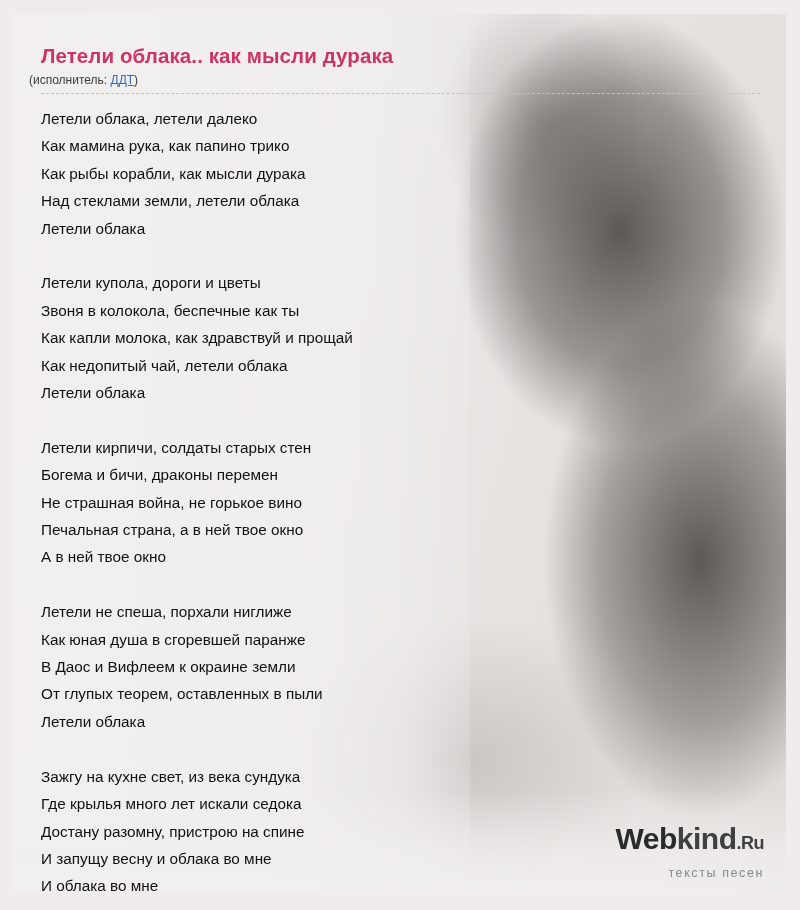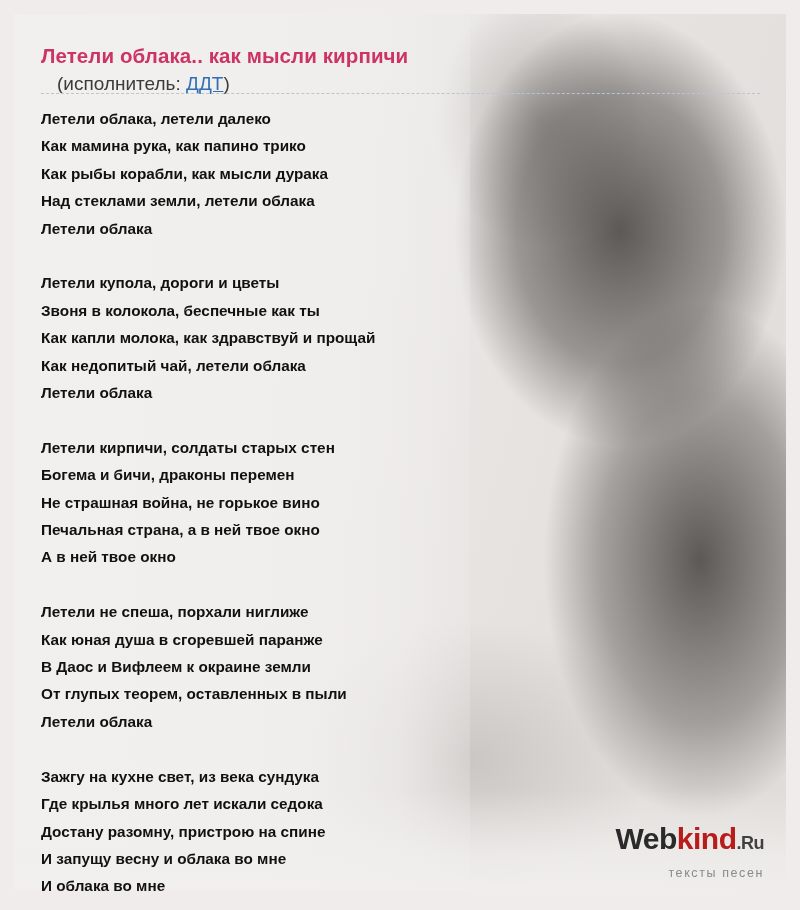--- a/index.html
+++ b/index.html
@@ -72,23 +72,23 @@
     left: 41px;
     top: 44px;
     font-size: 20.5px;
     color: #cc3366;
     font-weight: bold;
     letter-spacing: 0.1px;
     white-space: nowrap;
   }
   .performer {
     position: absolute;
-    left: 57px;
+    left: 29px;
     top: 73px;
-    font-size: 19px;
+    font-size: 12px;
     color: #3b3b3b;
     white-space: nowrap;
   }
   .performer a {
     color: #2f6fb5;
     text-decoration: underline;
   }
   .divider {
     position: absolute;
     left: 41px;
@@ -103,37 +103,37 @@
     width: 520px;
     font-size: 15.3px;
     line-height: 27.4px;
     color: #111111;
     white-space: pre-wrap;
   }
   .lyrics .stanza {
     margin: 0 0 27.4px 0;
   }
   .lyrics .stanza:last-child { margin-bottom: 11px; }
-  .lyrics .line { display: block; font-weight: bold; }
+  .lyrics .line { display: block; }
 
   .logo {
     position: absolute;
     right: 36px;
     bottom: 30px;
     text-align: right;
     user-select: none;
   }
   .logo-main {
     font-size: 30px;
     font-weight: bold;
     color: #2a2a2a;
     letter-spacing: -0.5px;
     line-height: 1;
   }
-  .logo-main .kind { color: #b91c1c; }
+  .logo-main .kind { color: #404040; }
   .logo-ru {
     color: #404040;
     font-size: 18px;
     font-weight: bold;
   }
   .logo-sub {
     margin-top: 12px;
     font-size: 12.5px;
     color: #8a8a8a;
     letter-spacing: 1.6px;
@@ -146,21 +146,21 @@
   <div class="bg-photo"></div>
   <div class="bg-left-fade"></div>
   <div class="bg-bottom-fade"></div>
 
   <div class="frame-top"></div>
   <div class="frame-bottom"></div>
   <div class="frame-left"></div>
   <div class="frame-right"></div>
 
   <div class="content">
-    <div class="title">Летели облака.. как мысли кирпичи</div>
+    <div class="title">Летели облака.. как мысли дурака</div>
 
     <div class="performer">
       <span>(исполнитель: </span><a href="#">ДДТ</a><span>)</span>
     </div>
 
     <div class="divider"></div>
 
     <div class="lyrics" id="lyrics-body"><p class="stanza"><span class="line">Летели облака, летели далеко</span><span class="line">Как мамина рука, как папино трико</span><span class="line">Как рыбы корабли, как мысли дурака</span><span class="line">Над стеклами земли, летели облака</span><span class="line">Летели облака</span></p><p class="stanza"><span class="line">Летели купола, дороги и цветы</span><span class="line">Звоня в колокола, беспечные как ты</span><span class="line">Как капли молока, как здравствуй и прощай</span><span class="line">Как недопитый чай, летели облака</span><span class="line">Летели облака</span></p><p class="stanza"><span class="line">Летели кирпичи, солдаты старых стен</span><span class="line">Богема и бичи, драконы перемен</span><span class="line">Не страшная война, не горькое вино</span><span class="line">Печальная страна, а в ней твое окно</span><span class="line">А в ней твое окно</span></p><p class="stanza"><span class="line">Летели не спеша, порхали ниглиже</span><span class="line">Как юная душа в сгоревшей паранже</span><span class="line">В Даос и Вифлеем к окраине земли</span><span class="line">От глупых теорем, оставленных в пыли</span><span class="line">Летели облака</span></p><p class="stanza"><span class="line">Зажгу на кухне свет, из века сундука</span><span class="line">Где крылья много лет искали седока</span><span class="line">Достану разомну, пристрою на спине</span><span class="line">И запущу весну и облака во мне</span><span class="line">И облака во мне</span></p></div>
 
     <div class="logo">

